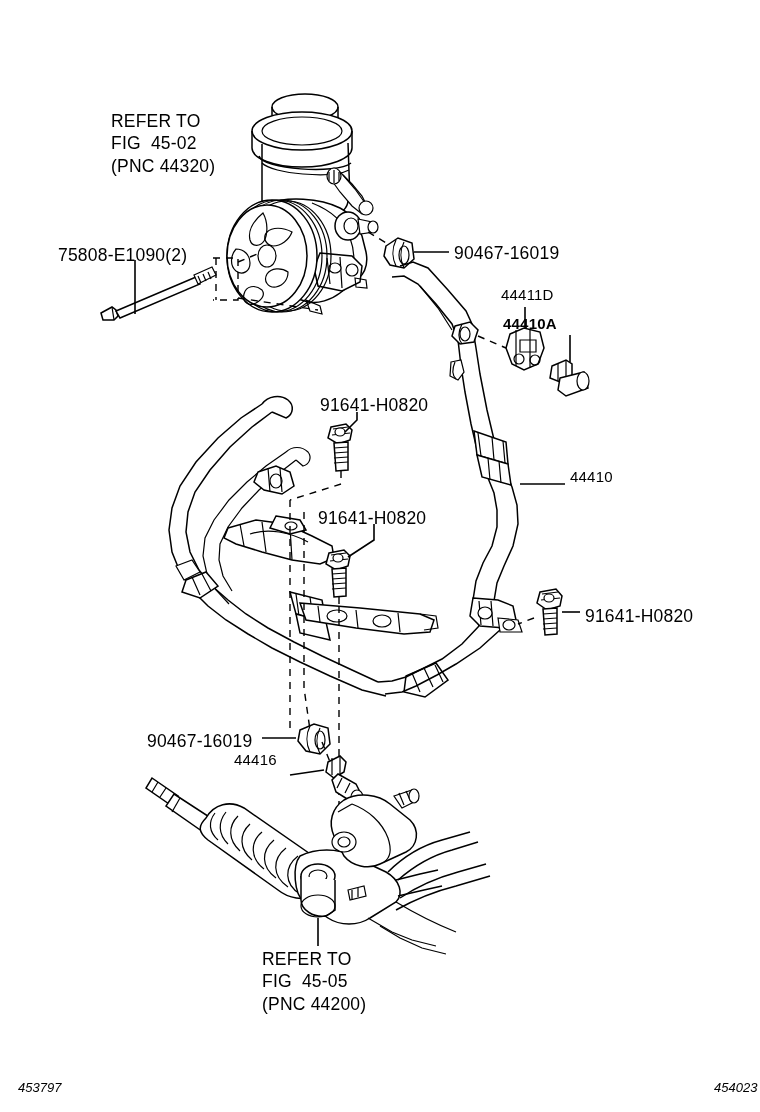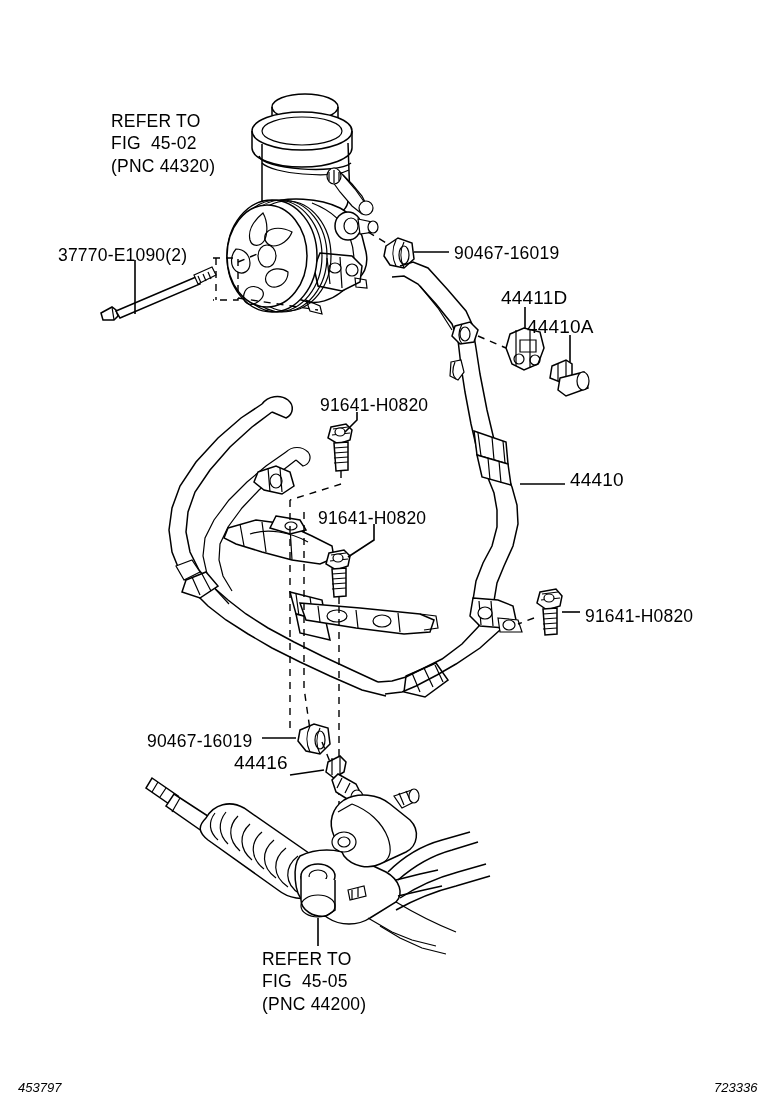--- a/index.html
+++ b/index.html
@@ -29,21 +29,21 @@
     height: 1112px;
   }
   .label {
     position: absolute;
     font-family: "Liberation Sans", sans-serif;
     color: #000000;
     white-space: pre;
     line-height: 1.22;
     letter-spacing: 0.2px;
   }
-  .label.sz-big { font-size: 19px; }
+  .label.sz-big { font-size: 15px; }
   .label.sz-med { font-size: 17.5px; }
   .label.multiline { line-height: 1.28; }
   .footer-id {
     position: absolute;
     font-family: "Liberation Sans", sans-serif;
     font-size: 13px;
     color: #000000;
     white-space: pre;
     font-style: italic;
   }
@@ -407,41 +407,41 @@
 
       <path class="leader" d="M318 918 L318 946"></path>
     </g>
 
   </svg>
 
   <div class="label sz-med multiline" style="left:111px; top:110px;">REFER TO
 FIG  45-02
 (PNC 44320)</div>
 
-  <div class="label sz-med" style="left:58px; top:245px;">37770-E1090(2)</div>
+  <div class="label sz-med" style="left:58px; top:245px;">75808-E1090(2)</div>
 
   <div class="label sz-med" style="left:454px; top:243px;">90467-16019</div>
 
   <div class="label sz-big" style="left:501px; top:286px;">44411D</div>
 
-  <div class="label sz-big" style="left:527px; top:315px;">44410A</div>
+  <div class="label sz-big" style="left:503px; top:315px;font-weight:bold;">44410A</div>
 
   <div class="label sz-med" style="left:320px; top:395px;">91641-H0820</div>
 
   <div class="label sz-med" style="left:318px; top:508px;">91641-H0820</div>
 
   <div class="label sz-big" style="left:570px; top:468px;">44410</div>
 
   <div class="label sz-med" style="left:585px; top:606px;">91641-H0820</div>
 
   <div class="label sz-med" style="left:147px; top:731px;">90467-16019</div>
 
   <div class="label sz-big" style="left:234px; top:751px;">44416</div>
 
   <div class="label sz-med multiline" style="left:262px; top:948px;">REFER TO
 FIG  45-05
 (PNC 44200)</div>
 
   <div class="footer-id" style="left:18px; top:1080px;">453797</div>
 
-  <div class="footer-id" style="left:714px; top:1080px;">723336</div>
+  <div class="footer-id" style="left:714px; top:1080px;">454023</div>
 
 </div>
 
 </body></html>

